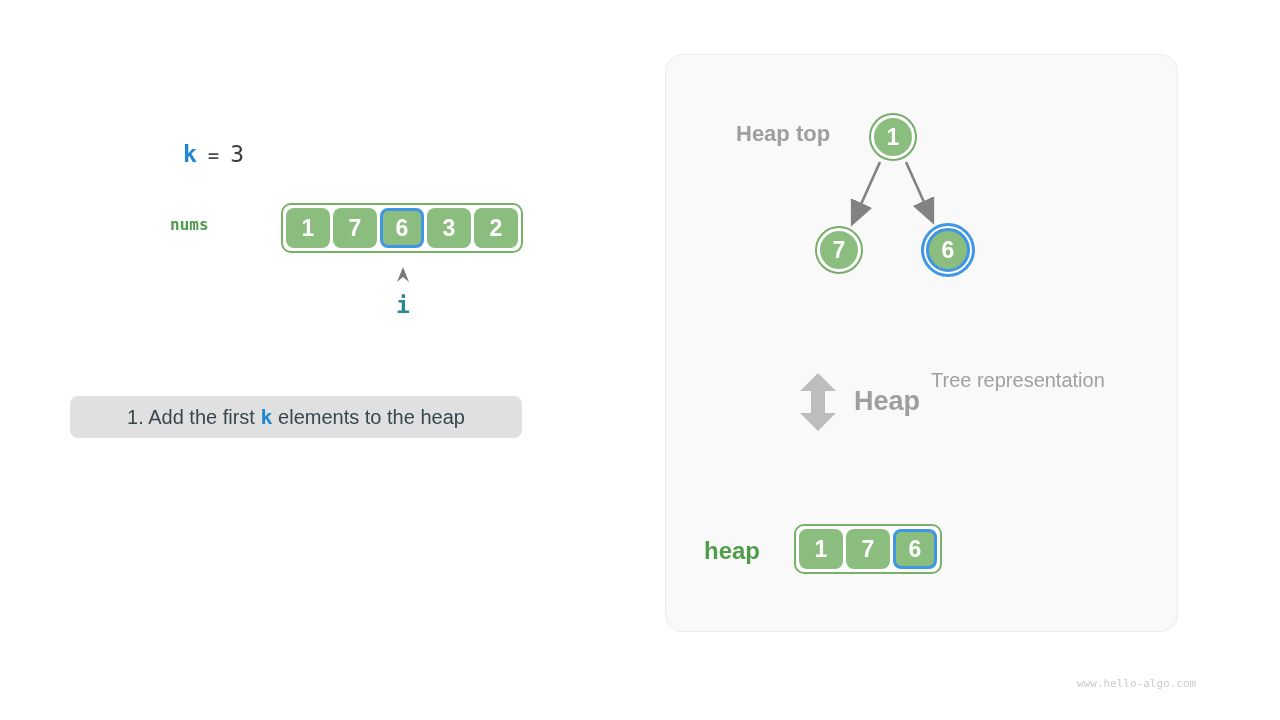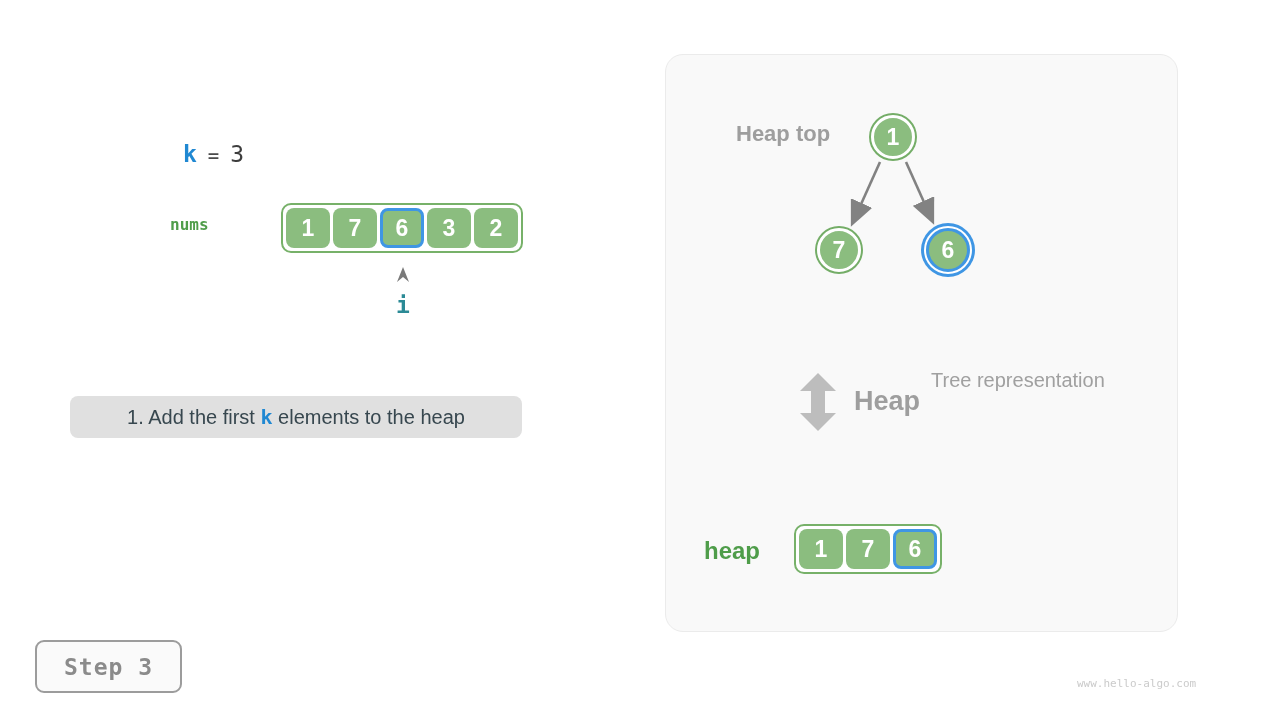--- a/index.html
+++ b/index.html
@@ -178,16 +178,15 @@
 
     <div id="heap-label" class="arr-label" style="position:absolute;">heap</div>
     <div id="heap-array" class="arr">
       <div class="cell">1</div>
       <div class="cell">7</div>
       <div class="cell hl">6</div>
     </div>
 
   </div>
 
-  <div id="step-badge" class="mono">Step 3</div>
   <div id="watermark" class="mono">www.hello-algo.com</div>
 
 </div>
 
 </body></html>

